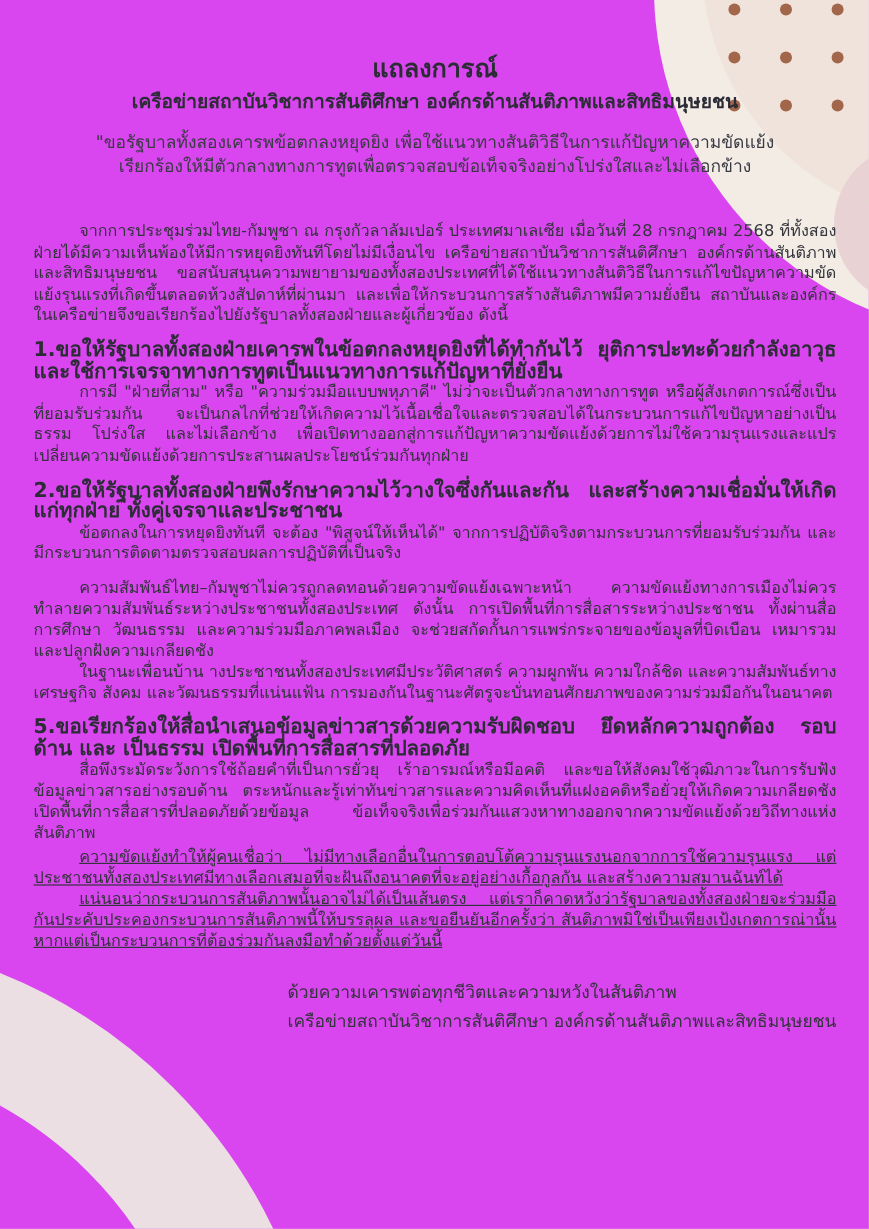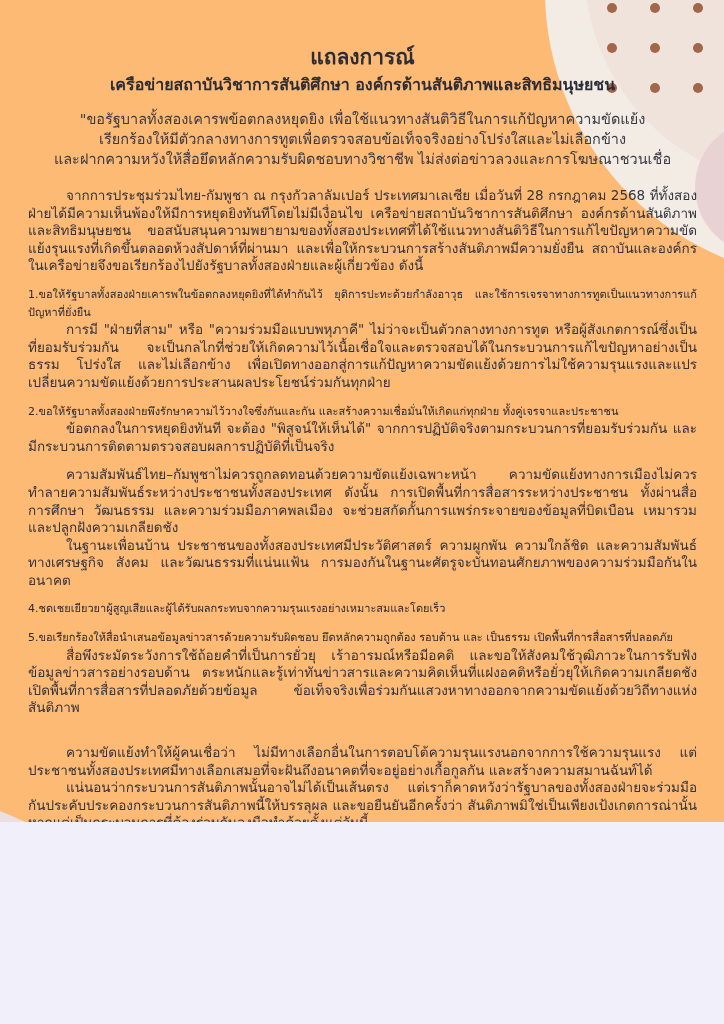--- a/index.html
+++ b/index.html
@@ -3,23 +3,23 @@
 <meta charset="utf-8">
 <style>
   html, body { margin: 0; padding: 0; }
   body {
     width: 724px; height: 1024px;
     font-family: "DejaVu Sans", "Liberation Sans", sans-serif;
     background: #f1effa;
   }
   .doc {
     position: relative;
-    width: 724px; height: 822px;
+    width: 724px; height: 1024px;
     overflow: hidden;
-    background: #fdba74;
+    background: #d946ef;
     color: #34343d;
   }
   
   .deco { position: absolute; border-radius: 50%; z-index: 0; }
   .circle-beige-lg { left: 545px; top: -300px; width: 580px; height: 580px; background: #f3ece5; }
   .circle-beige-sm { left: 585px; top: -245px; width: 430px; height: 430px; background: #eee2d9; opacity: .85; }
   .circle-pink-right { left: 695px; top: 120px; width: 134px; height: 134px; background: #e8d2d3; }
   .ring-bottom-left {
     left: -590px; top: 780px; width: 660px; height: 660px;
     background: transparent; border: 100px solid #ebdfe3;
@@ -44,34 +44,34 @@
   }
   .subtitle {
     text-align: center; font-weight: bold;
     font-size: 16px; line-height: 25px; color: #2c2c36;
   }
   .quote {
     margin-top: 12px;
     text-align: center;
     font-size: 14.5px; line-height: 20px; color: #3a3a44;
   }
-  .intro { margin-top: 18px; }
+  .intro { margin-top: 36px; }
   .para {
     font-size: 13.5px; line-height: 17.6px;
     text-align: justify;
     text-indent: 38px;
     color: #34343d;
   }
   .section { margin-top: 11px; }
   .section-heading {
-    font-size: 11px; line-height: 17.6px;
-    font-weight: normal; color: #2c2c36;
+    font-size: 17px; line-height: 17.6px;
+    font-weight: bold; color: #2c2c36;
     text-align: justify;
   }
-  .closing { margin-top: 27px; }
+  .closing { margin-top: 2px; text-decoration: underline; }
   .signoff {
     margin-top: 22px;
     width: fit-content;
     margin-left: auto; margin-right: 0;
     font-size: 14.5px; line-height: 24px;
     text-align: left; color: #34343d;
   }
 </style>
 </head>
 <body>
@@ -95,42 +95,40 @@
   </div>
 
   <div class="content">
 
     <div class="title">แถลงการณ์</div>
     <div class="subtitle">เครือข่ายสถาบันวิชาการสันติศึกษา องค์กรด้านสันติภาพและสิทธิมนุษยชน</div>
 
     <div class="quote">
       <div>"ขอรัฐบาลทั้งสองเคารพข้อตกลงหยุดยิง เพื่อใช้แนวทางสันติวิธีในการแก้ปัญหาความขัดแย้ง</div>
       <div>เรียกร้องให้มีตัวกลางทางการทูตเพื่อตรวจสอบข้อเท็จจริงอย่างโปร่งใสและไม่เลือกข้าง</div>
-      <div>และฝากความหวังให้สื่อยึดหลักความรับผิดชอบทางวิชาชีพ ไม่ส่งต่อข่าวลวงและการโฆษณาชวนเชื่อ</div>
     </div>
 
     <div class="para intro">จากการประชุมร่วมไทย-กัมพูชา ณ กรุงกัวลาลัมเปอร์ ประเทศมาเลเซีย เมื่อวันที่ 28 กรกฎาคม 2568 ที่ทั้งสองฝ่ายได้มีความเห็นพ้องให้มีการหยุดยิงทันทีโดยไม่มีเงื่อนไข เครือข่ายสถาบันวิชาการสันติศึกษา องค์กรด้านสันติภาพและสิทธิมนุษยชน ขอสนับสนุนความพยายามของทั้งสองประเทศที่ได้ใช้แนวทางสันติวิธีในการแก้ไขปัญหาความขัดแย้งรุนแรงที่เกิดขึ้นตลอดห้วงสัปดาห์ที่ผ่านมา และเพื่อให้กระบวนการสร้างสันติภาพมีความยั่งยืน สถาบันและองค์กรในเครือข่ายจึงขอเรียกร้องไปยังรัฐบาลทั้งสองฝ่ายและผู้เกี่ยวข้อง ดังนี้</div>
 
     <div class="section">
       <div class="section-heading">1.ขอให้รัฐบาลทั้งสองฝ่ายเคารพในข้อตกลงหยุดยิงที่ได้ทำกันไว้ ยุติการปะทะด้วยกำลังอาวุธ และใช้การเจรจาทางการทูตเป็นแนวทางการแก้ปัญหาที่ยั่งยืน</div>
       <div class="para">การมี "ฝ่ายที่สาม" หรือ "ความร่วมมือแบบพหุภาคี" ไม่ว่าจะเป็นตัวกลางทางการทูต หรือผู้สังเกตการณ์ซึ่งเป็นที่ยอมรับร่วมกัน จะเป็นกลไกที่ช่วยให้เกิดความไว้เนื้อเชื่อใจและตรวจสอบได้ในกระบวนการแก้ไขปัญหาอย่างเป็นธรรม โปร่งใส และไม่เลือกข้าง เพื่อเปิดทางออกสู่การแก้ปัญหาความขัดแย้งด้วยการไม่ใช้ความรุนแรงและแปรเปลี่ยนความขัดแย้งด้วยการประสานผลประโยชน์ร่วมกันทุกฝ่าย</div>
     </div>
 
     <div class="section">
       <div class="section-heading">2.ขอให้รัฐบาลทั้งสองฝ่ายพึงรักษาความไว้วางใจซึ่งกันและกัน และสร้างความเชื่อมั่นให้เกิดแก่ทุกฝ่าย ทั้งคู่เจรจาและประชาชน</div>
       <div class="para">ข้อตกลงในการหยุดยิงทันที จะต้อง "พิสูจน์ให้เห็นได้" จากการปฏิบัติจริงตามกระบวนการที่ยอมรับร่วมกัน และมีกระบวนการติดตามตรวจสอบผลการปฏิบัติที่เป็นจริง</div>
     </div>
 
     <div class="section">
       <div class="para">ความสัมพันธ์ไทย–กัมพูชาไม่ควรถูกลดทอนด้วยความขัดแย้งเฉพาะหน้า ความขัดแย้งทางการเมืองไม่ควรทำลายความสัมพันธ์ระหว่างประชาชนทั้งสองประเทศ ดังนั้น การเปิดพื้นที่การสื่อสารระหว่างประชาชน ทั้งผ่านสื่อ การศึกษา วัฒนธรรม และความร่วมมือภาคพลเมือง จะช่วยสกัดกั้นการแพร่กระจายของข้อมูลที่บิดเบือน เหมารวมและปลูกฝังความเกลียดชัง</div>
-      <div class="para">ในฐานะเพื่อนบ้าน ประชาชนของทั้งสองประเทศมีประวัติศาสตร์ ความผูกพัน ความใกล้ชิด และความสัมพันธ์ทางเศรษฐกิจ สังคม และวัฒนธรรมที่แน่นแฟ้น การมองกันในฐานะศัตรูจะบั่นทอนศักยภาพของความร่วมมือกันในอนาคต</div>
+      <div class="para">ในฐานะเพื่อนบ้าน างประชาชนทั้งสองประเทศมีประวัติศาสตร์ ความผูกพัน ความใกล้ชิด และความสัมพันธ์ทางเศรษฐกิจ สังคม และวัฒนธรรมที่แน่นแฟ้น การมองกันในฐานะศัตรูจะบั่นทอนศักยภาพของความร่วมมือกันในอนาคต</div>
     </div>
 
     <div class="section">
-      <div class="section-heading">4.ชดเชยเยียวยาผู้สูญเสียและผู้ได้รับผลกระทบจากความรุนแรงอย่างเหมาะสมและโดยเร็ว</div>
     </div>
 
     <div class="section">
       <div class="section-heading">5.ขอเรียกร้องให้สื่อนำเสนอข้อมูลข่าวสารด้วยความรับผิดชอบ ยึดหลักความถูกต้อง รอบด้าน และ เป็นธรรม เปิดพื้นที่การสื่อสารที่ปลอดภัย</div>
       <div class="para">สื่อพึงระมัดระวังการใช้ถ้อยคำที่เป็นการยั่วยุ เร้าอารมณ์หรือมีอคติ และขอให้สังคมใช้วุฒิภาวะในการรับฟังข้อมูลข่าวสารอย่างรอบด้าน ตระหนักและรู้เท่าทันข่าวสารและความคิดเห็นที่แฝงอคติหรือยั่วยุให้เกิดความเกลียดชัง เปิดพื้นที่การสื่อสารที่ปลอดภัยด้วยข้อมูล ข้อเท็จจริงเพื่อร่วมกันแสวงหาทางออกจากความขัดแย้งด้วยวิถีทางแห่งสันติภาพ</div>
     </div>
 
     <div class="closing">
       <div class="para">ความขัดแย้งทำให้ผู้คนเชื่อว่า ไม่มีทางเลือกอื่นในการตอบโต้ความรุนแรงนอกจากการใช้ความรุนแรง แต่ประชาชนทั้งสองประเทศมีทางเลือกเสมอที่จะฝันถึงอนาคตที่จะอยู่อย่างเกื้อกูลกัน และสร้างความสมานฉันท์ได้</div>
       <div class="para">แน่นอนว่ากระบวนการสันติภาพนั้นอาจไม่ได้เป็นเส้นตรง แต่เราก็คาดหวังว่ารัฐบาลของทั้งสองฝ่ายจะร่วมมือกันประคับประคองกระบวนการสันติภาพนี้ให้บรรลุผล และขอยืนยันอีกครั้งว่า สันติภาพมิใช่เป็นเพียงเป้งเกตการณ่านั้น หากแต่เป็นกระบวนการที่ต้องร่วมกันลงมือทำด้วยตั้งแต่วันนี้</div>

